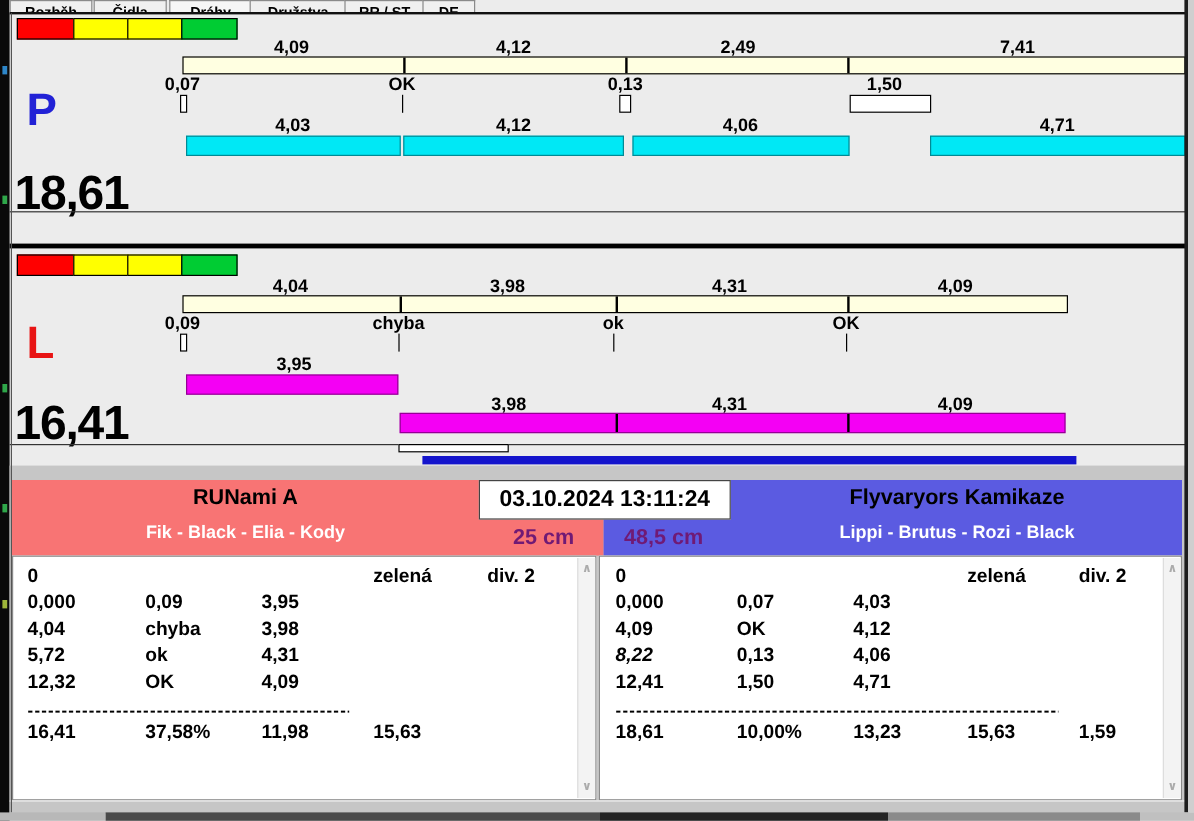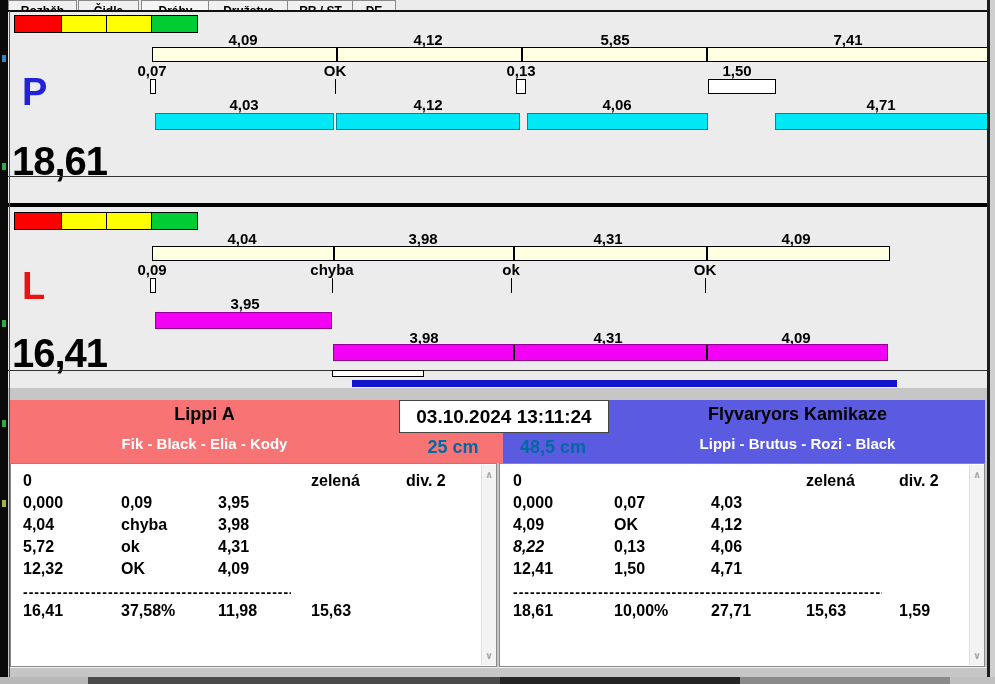--- a/index.html
+++ b/index.html
@@ -30,21 +30,21 @@
   .bar-magenta{background:#F400F4;border:1px solid rgba(70,0,70,.55);height:15px;}
   .tick-line{width:1px;height:15px;background:#000;}
   .tick-box{background:#fff;border:1px solid #000;height:13px;}
   .status-light{height:16px;border:1px solid #000;}
   .hline{background:#333;height:1px;}
   
   .band-red{background:#F87474;}
   .band-blue{background:#5B5BE1;}
   .team-name{font:bold 18px "Liberation Sans",sans-serif;color:#000;text-align:center;}
   .team-dogs{font:bold 15px "Liberation Sans",sans-serif;color:#fff;text-align:center;}
-  .jump-h{font:bold 18px "Liberation Sans",sans-serif;color:#0369a1;text-align:center;width:100px;}
+  .jump-h{font:bold 18px "Liberation Sans",sans-serif;color:#701a75;text-align:center;width:100px;}
   .datetime-box{background:#fff;border:1px solid #444;text-align:center;
                 font:bold 19px "Liberation Sans",sans-serif;color:#000;line-height:31px;}
   
   .tbl{background:#fff;border:1px solid #8a8a8a;}
   .cell{position:absolute;font:bold 16px "Liberation Sans",sans-serif;color:#000;white-space:nowrap;}
   .dashed{position:absolute;overflow:hidden;height:12px;font:bold 14px "Liberation Sans",sans-serif;
           color:#000;white-space:nowrap;letter-spacing:1px;}
   .scrollbar{position:absolute;top:1px;width:14px;height:calc(100% - 2px);background:#F3F3F3;border-left:1px solid #ddd;}
   .scroll-arrow{position:absolute;left:0;width:14px;text-align:center;
                 font:bold 10px "DejaVu Sans",sans-serif;color:#ABABAB;}
@@ -77,21 +77,21 @@
 
 <div>
 
   <div class="abs status-light" style="left:14px;top:15px;width:46px;background:#FF0000;"></div>
   <div class="abs status-light" style="left:61px;top:15px;width:44px;background:#FFFF00;"></div>
   <div class="abs status-light" style="left:106px;top:15px;width:44px;background:#FFFF00;"></div>
   <div class="abs status-light" style="left:151px;top:15px;width:45px;background:#00CC33;"></div>
 
   <span class="abs seg-label" style="left:243px;top:31px;">4,09</span>
   <span class="abs seg-label" style="left:428px;top:31px;">4,12</span>
-  <span class="abs seg-label" style="left:615px;top:31px;">5,85</span>
+  <span class="abs seg-label" style="left:615px;top:31px;">2,49</span>
   <span class="abs seg-label" style="left:848px;top:31px;">7,41</span>
 
   <div class="abs bar-cream" style="left:152px;top:47px;width:834px;">
     <div class="bar-div" style="left:183px;"></div>
     <div class="bar-div" style="left:368px;"></div>
     <div class="bar-div" style="left:553px;"></div>
   </div>
 
   <span class="abs seg-label" style="left:152px;top:62px;">0,07</span>
   <span class="abs seg-label" style="left:335px;top:62px;">OK</span>
@@ -165,21 +165,21 @@
 
   <div class="abs" style="left:332px;top:370px;width:90px;height:5px;background:#fff;border:1px solid #000;"></div>
   <div class="abs" style="left:352px;top:380px;width:545px;height:7px;background:#1414CC;"></div>
 </div>
 
 <div class="abs bottom-bg"></div>
 
 <div class="abs band-red" style="left:10px;top:400px;width:493px;height:63px;"></div>
 <div class="abs band-blue" style="left:503px;top:400px;width:482px;height:63px;"></div>
 
-<div class="abs team-name" style="left:10px;top:404px;width:389px;">Lippi A</div>
+<div class="abs team-name" style="left:10px;top:404px;width:389px;">RUNami A</div>
 <div class="abs team-dogs" style="left:10px;top:435px;width:389px;">Fik - Black - Elia - Kody</div>
 <div class="abs jump-h" style="left:403px;top:437px;">25 cm</div>
 
 <div class="abs jump-h" style="left:503px;top:437px;">48,5 cm</div>
 <div class="abs team-name" style="left:610px;top:404px;width:375px;">Flyvaryors Kamikaze</div>
 <div class="abs team-dogs" style="left:610px;top:435px;width:375px;">Lippi - Brutus - Rozi - Black</div>
 
 <div class="abs datetime-box" style="left:399px;top:400px;width:208px;height:31px;">03.10.2024 13:11:24</div>
 
 <div class="abs tbl" style="left:10px;top:463px;width:485px;height:202px;">
@@ -234,21 +234,21 @@
   <span class="cell" style="left:211px;top:74px;">4,06</span>
 
   <span class="cell" style="left:13px;top:96px;">12,41</span>
   <span class="cell" style="left:114px;top:96px;">1,50</span>
   <span class="cell" style="left:211px;top:96px;">4,71</span>
 
   <span class="dashed" style="left:13px;top:120px;width:369px;">--------------------------------------------------------------------------------</span>
 
   <span class="cell" style="left:13px;top:138px;">18,61</span>
   <span class="cell" style="left:114px;top:138px;">10,00%</span>
-  <span class="cell" style="left:211px;top:138px;">27,71</span>
+  <span class="cell" style="left:211px;top:138px;">13,23</span>
   <span class="cell" style="left:306px;top:138px;">15,63</span>
   <span class="cell" style="left:399px;top:138px;">1,59</span>
 
   <div class="scrollbar" style="right:0;">
     <span class="scroll-arrow" style="top:4px;">∧</span>
     <span class="scroll-arrow" style="bottom:4px;">∨</span>
   </div>
 </div>
 
 <div class="abs win-bottom"></div>

